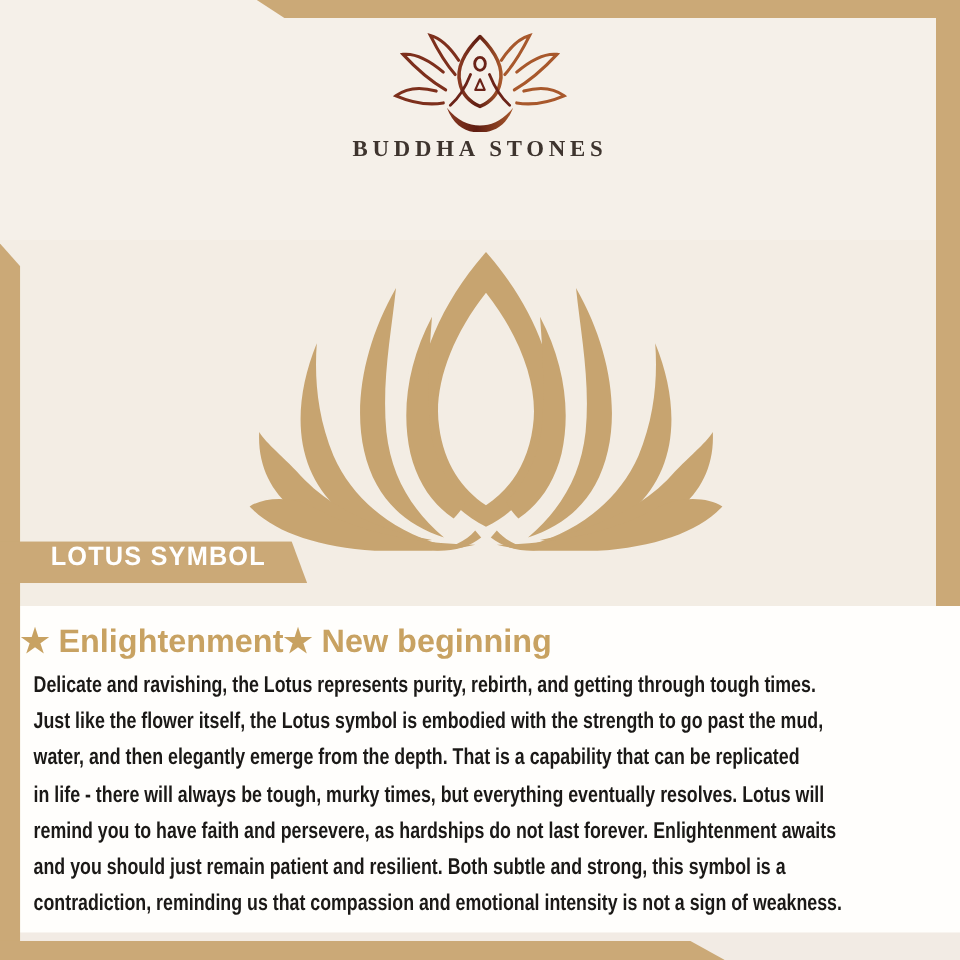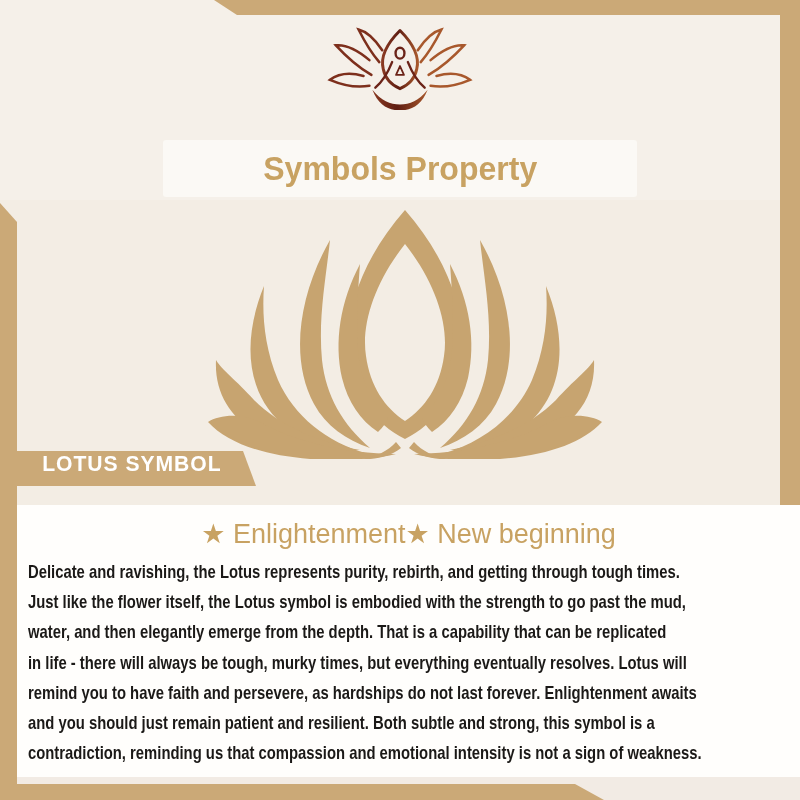--- a/index.html
+++ b/index.html
@@ -50,22 +50,22 @@
     display:flex;
   }
   .banner-label{
     color:#ffffff;font-size:22px;font-weight:bold;letter-spacing:1px;
     padding-left:44px;white-space:nowrap;transform:scaleX(0.96);transform-origin:left center;
   }
 
   
   .panel{position:absolute;left:17px;top:505px;width:783px;height:272px;background:#fffefc;}
   .panel-heading{
-    position:absolute;left:0;top:13px;width:100%;text-align:center;
-    font-size:27px;font-weight:normal;color:#c8a262;white-space:nowrap;
+    position:absolute;left:0;top:13px;width:100%;text-align:left;
+    font-size:27px;font-weight:bold;color:#c8a262;white-space:nowrap;
   }
   .body-copy{
     position:absolute;left:11px;top:52px;width:970px;
     transform:scaleX(0.78);transform-origin:left top;
     font-size:19px;font-weight:bold;color:#1b1917;letter-spacing:0px;
   }
   .body-line{white-space:nowrap;line-height:30.2px;height:30.2px;}
 </style>
 </head>
 <body>
@@ -106,24 +106,22 @@
 
       <ellipse cx="75" cy="27" rx="4.5" ry="5.5" fill="none" stroke="#6b2318" stroke-width="2.4"></ellipse>
 
       <path d="M67 36 C63 46 58 55 50 62 M83 36 C87 46 92 55 100 62" fill="none" stroke="#6b2318" stroke-width="2.4" stroke-linecap="round"></path>
 
       <path d="M75 40 L79 49 L71 49 Z" fill="none" stroke="#6b2318" stroke-width="1.8" stroke-linejoin="round"></path>
 
       <path d="M47 64 C56 75 65 79 75 79 C85 79 94 75 103 64 C97 80 86 85 75 85 C64 85 53 80 47 64 Z" fill="url(#lg)"></path>
     </svg>
   </div>
+  <div class="brand-name">BUDDHA STONES</div>
 
-  <div class="title-plate">
-    <div class="title-text">Symbols Property</div>
-  </div>
 
   <div class="flower">
     <svg width="410" height="257" viewBox="0 0 410 257">
       <g fill="#c7a470">
 
         <path fill-rule="evenodd" d="M205 8 C163 56 143 110 149 156 C154 194 175 222 205 237 C235 222 256 194 261 156 C267 110 247 56 205 8 Z
                  M205 42 C175 80 161 122 166 154 C170 184 185 206 205 219 C225 206 240 184 244 154 C249 122 235 80 205 42 Z"></path>
         <g id="halfL">
 
           <path d="M160 62 C140 100 134 140 142 176 C148 200 160 218 178 230 C183 225 186 221 188 216 C170 198 160 176 158 148 C156 118 158 88 160 62 Z"></path>

